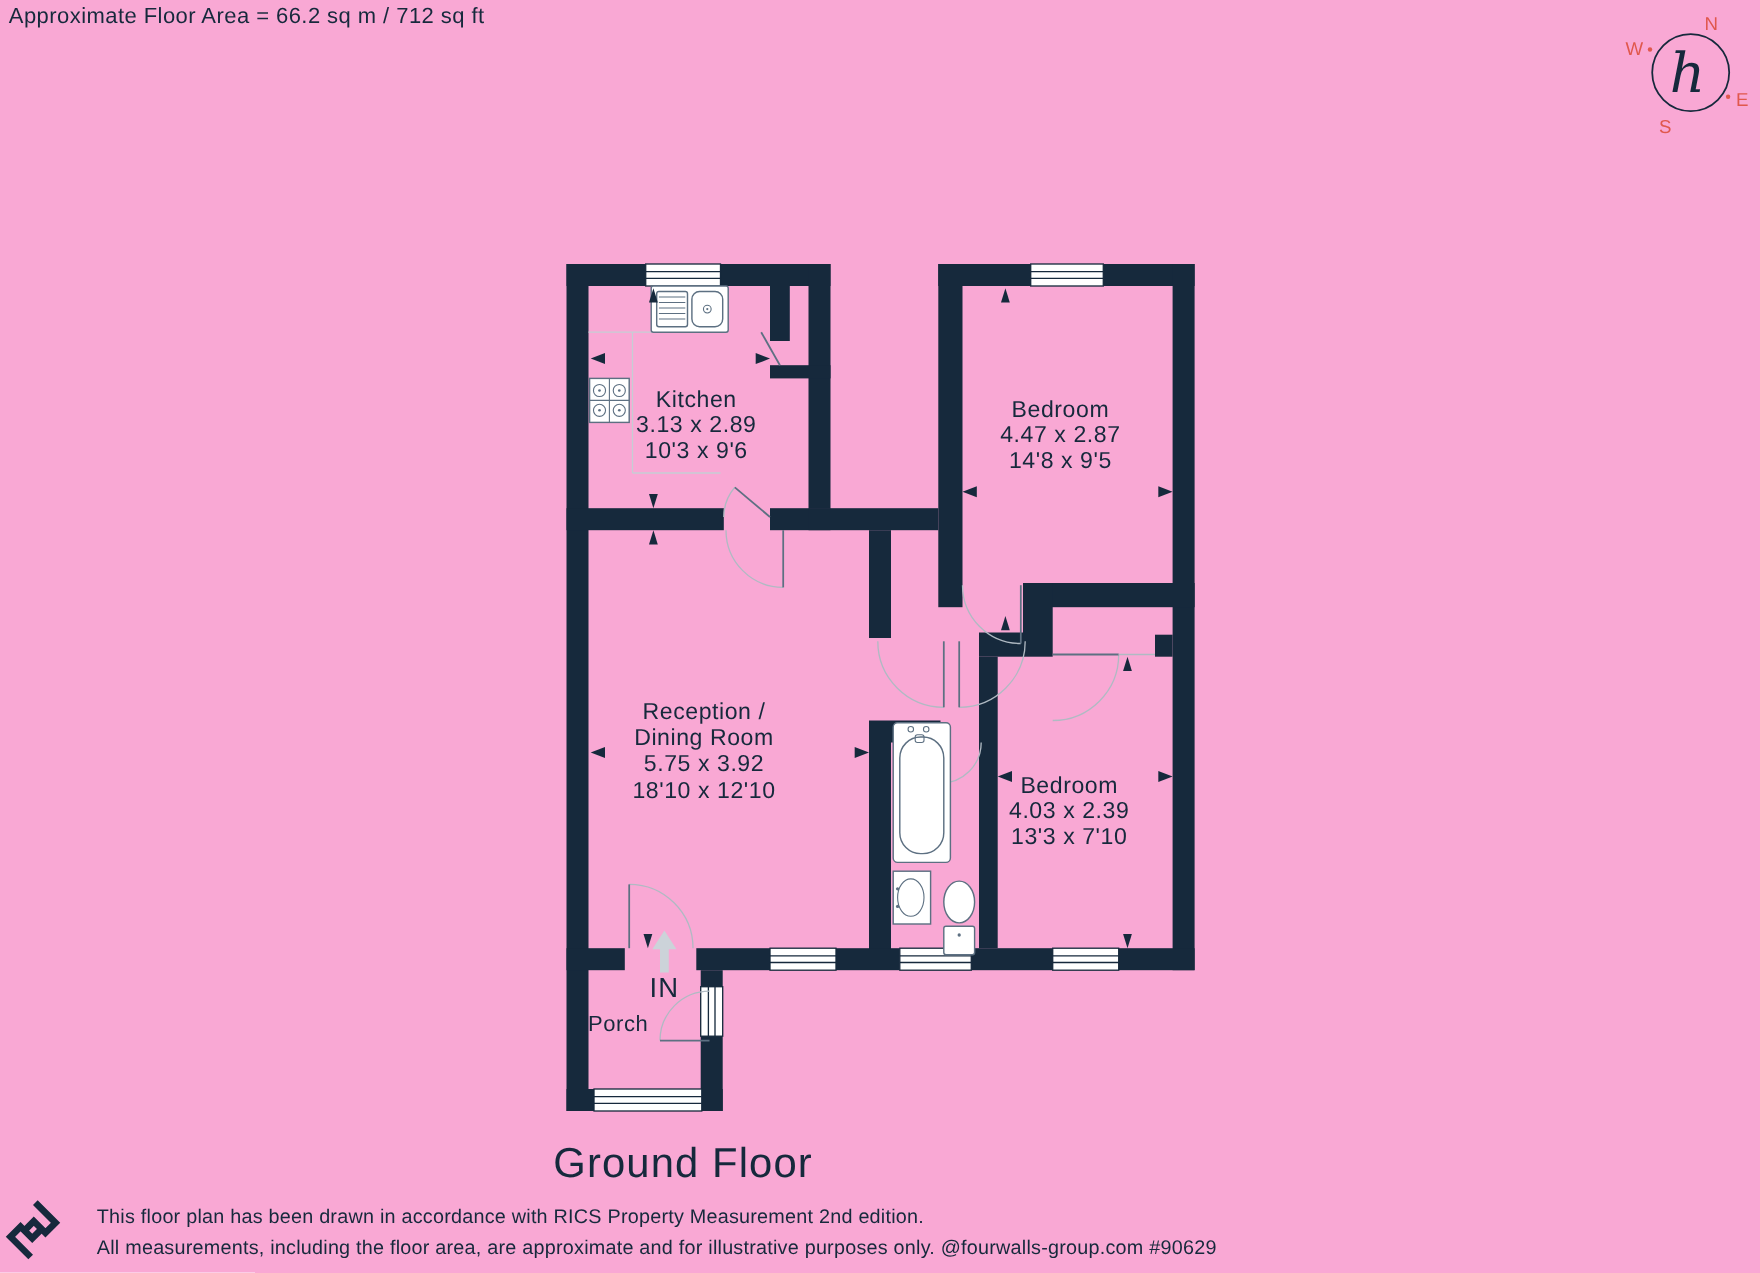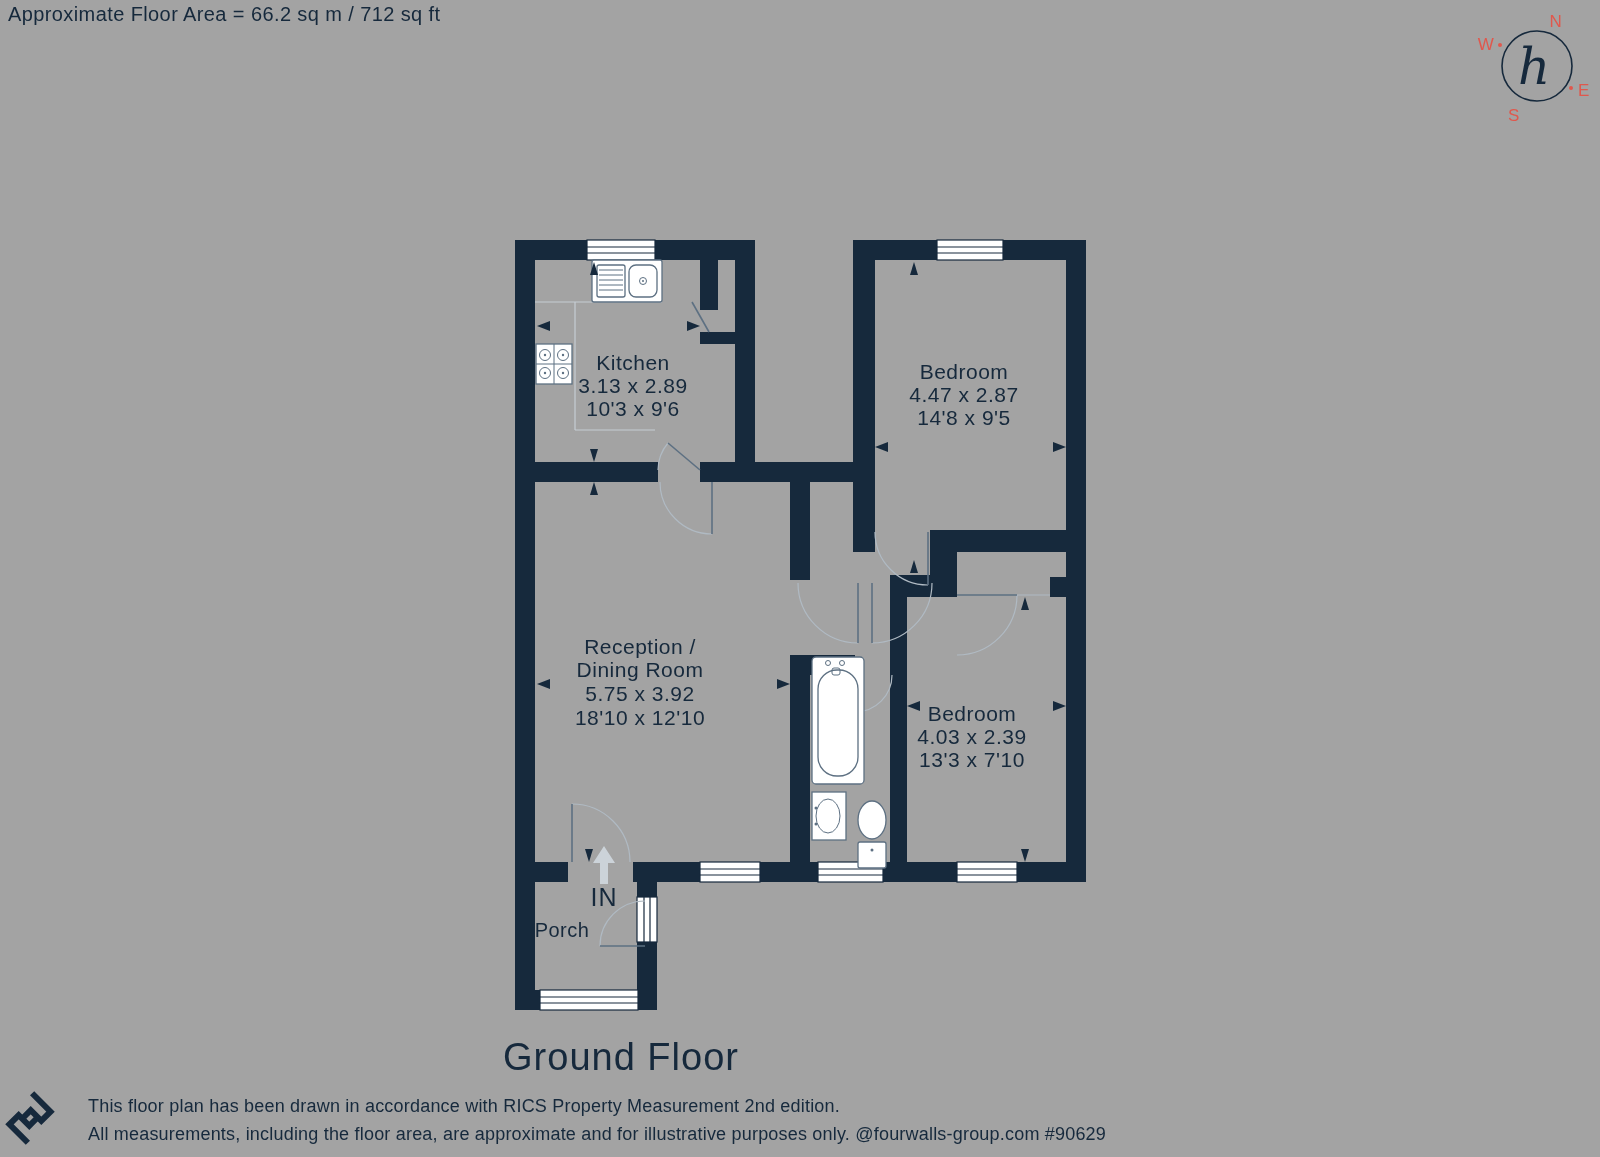--- a/index.html
+++ b/index.html
@@ -1,16 +1,16 @@
 <!DOCTYPE html>
 <html><head>
 <meta charset="utf-8">
 <style>
   html,body{margin:0;padding:0;background:#ffffff;}
-  .page{position:relative;width:1600px;height:1157px;background:#a3a3a3;overflow:hidden;
+  .page{position:relative;width:1600px;height:1157px;background:#f9a8d4;overflow:hidden;
         font-family:"Liberation Sans","DejaVu Sans",sans-serif;}
   svg{position:absolute;left:0;top:0;}
   text{fill:#16293c;}
   .hdr{font-size:20px;letter-spacing:.4px;}
   .room{font-size:21px;letter-spacing:.5px;text-anchor:middle;}
   .in-lbl{font-size:25px;letter-spacing:1px;text-anchor:middle;}
   .porch-lbl{font-size:20px;letter-spacing:.5px;text-anchor:middle;}
   .title{font-size:38px;letter-spacing:1px;text-anchor:middle;}
   .foot{font-size:18px;letter-spacing:.2px;}
   .cmp{font-size:17px;fill:#e0584d;text-anchor:middle;letter-spacing:.5px;}

